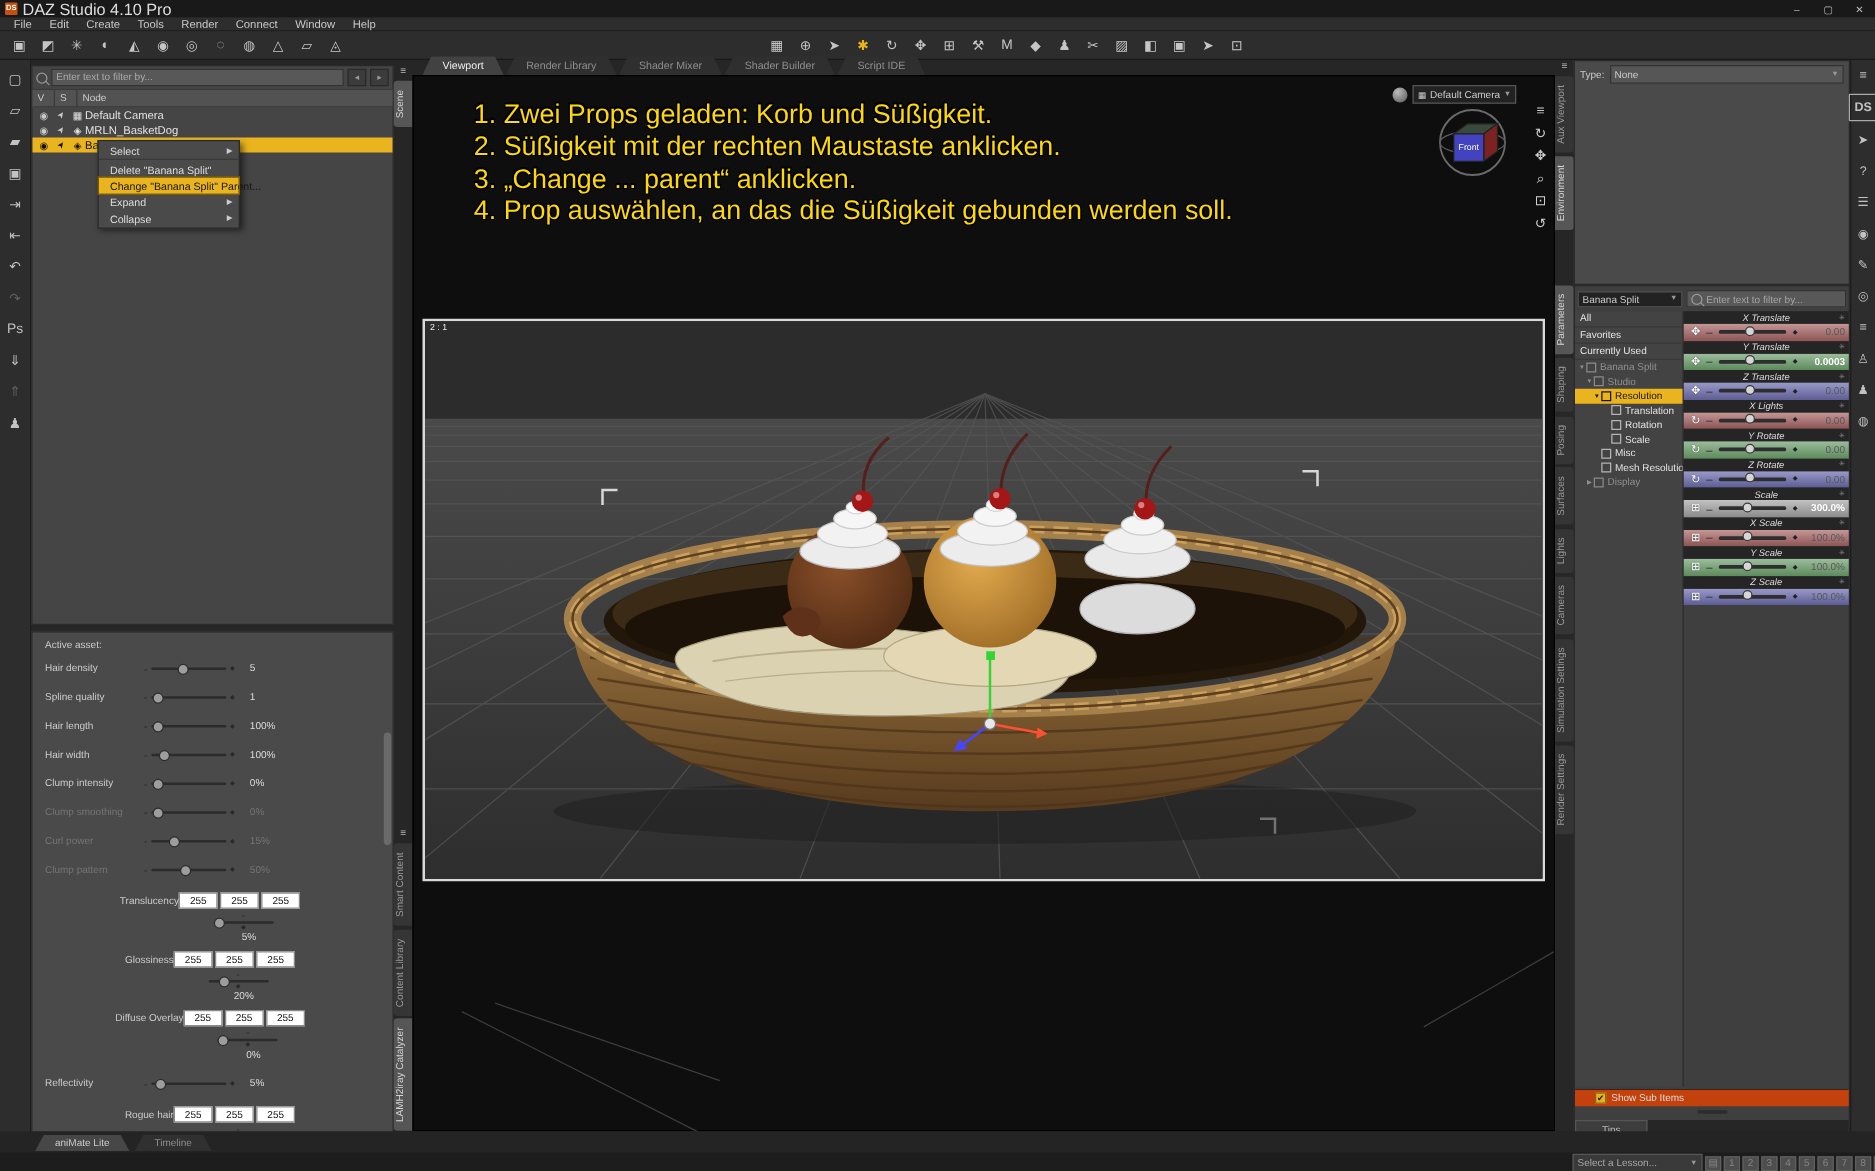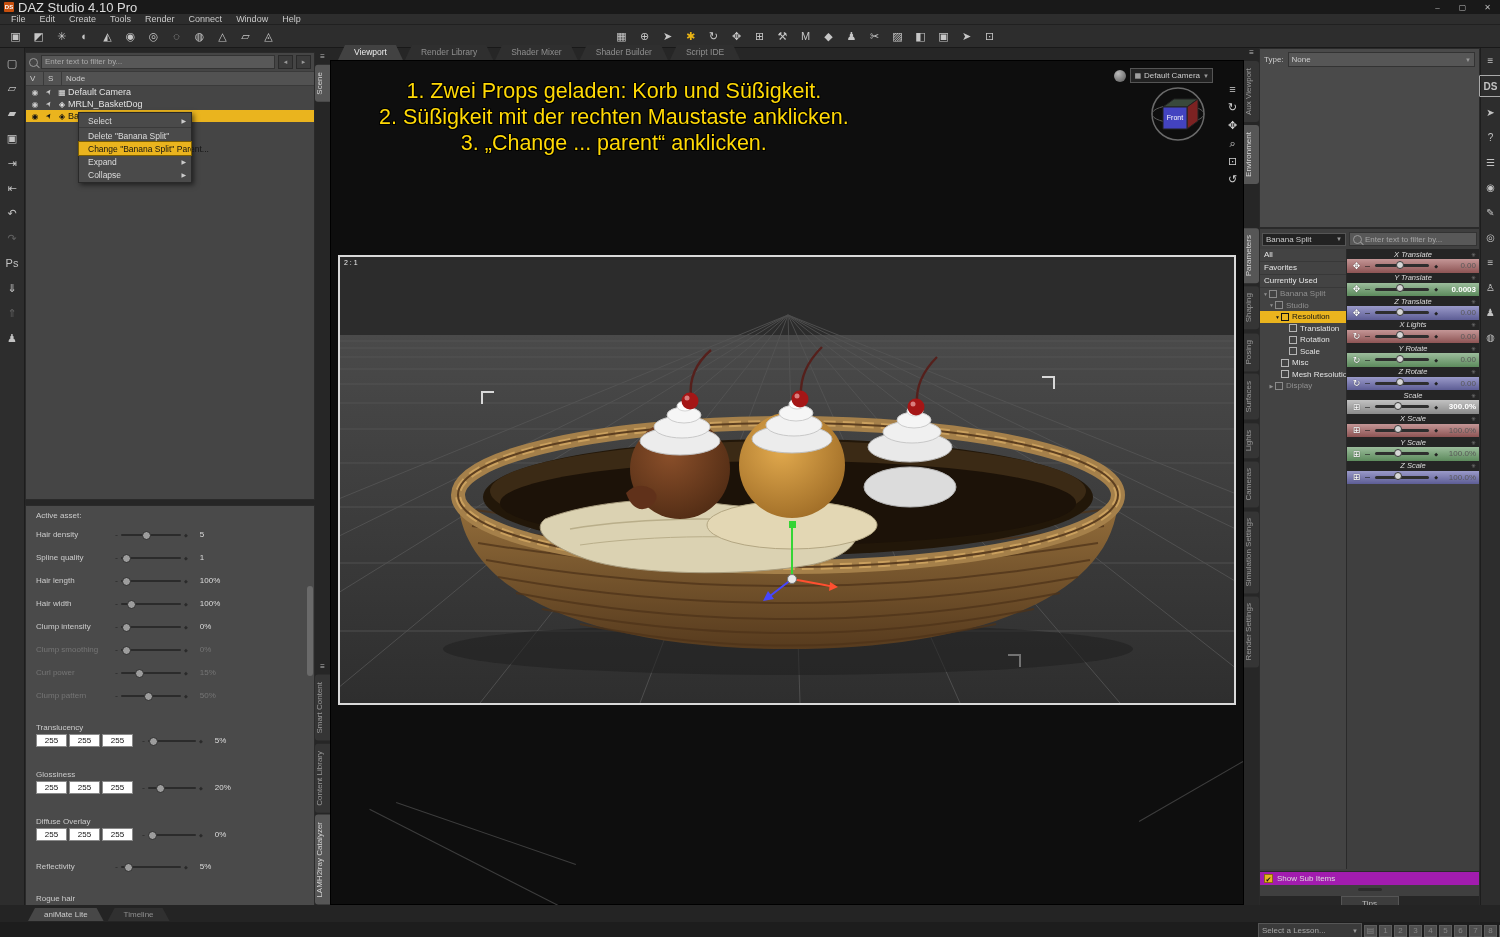--- a/index.html
+++ b/index.html
@@ -52,21 +52,21 @@
   .citem{height:13px;display:flex;align-items:center;font-size:8.5px;color:#ddd;padding:0 5px 0 9px;position:relative;}
   .citem .clabel{flex:1;white-space:nowrap;}
   .citem .carrow{font-size:6px;color:#ccc;}
   .citem.hl{background:#eab41e;color:#141414;outline:1px solid #7c5e00;}
   .citem.sep{border-bottom:1px solid #3a3a3a;margin-bottom:1px;}
   
   #hair-panel{left:25px;top:505px;width:290px;height:403px;background:#4a4a4a;border:1px solid #2a2a2a;box-sizing:border-box;overflow:hidden;}
   #active-asset{font-size:8px;color:#ccc;padding:5px 0 3px 10px;}
   .hrow{display:flex;align-items:center;height:23px;padding:0 8px 0 10px;}
   .hrow.group{margin-top:7px;}
-  .hrow.rgb{flex-wrap:wrap;height:40px;align-content:center;}
+  .hrow.rgb{flex-wrap:wrap;height:40px;align-content:center;flex-direction:column;}
   .hlabel{flex:0 0 76px;font-size:8px;color:#ccc;white-space:nowrap;}
   .hrow.rgb .hlabel{flex:0 0 100%;height:13px;line-height:13px;}
   .rgbwrap{display:none;}
   .rgbwrap.show{display:flex;gap:2px;margin-right:6px;}
   .rgbbox{width:29px;height:11px;background:#fff;color:#111;font-size:8px;line-height:11px;text-align:center;border:1px solid #8a8a8a;}
   .hdash{color:#2a2a2a;font-size:9px;margin:0 3px;}
   .htrack{width:60px;height:2px;background:#2b2b2b;border-radius:2px;position:relative;flex:none;}
   .hrow.rgb .htrack{width:48px;}
   .hthumb{position:absolute;top:-3px;width:7px;height:7px;border-radius:50%;background:#9d9d9d;border:1px solid #2c2c2c;margin-left:-4px;}
   .hplus{color:#2a2a2a;font-size:5px;margin:0 3px;}
@@ -74,21 +74,21 @@
   .hrow.dim .hlabel,.hrow.dim .hvalue{color:#757575;}
   #hair-scroll{position:absolute;right:1px;top:80px;width:6px;height:90px;background:#6a6a6a;border-radius:3px;}
   
   .vtab{writing-mode:vertical-rl;transform:rotate(180deg);width:15px;font-size:8px;color:#999;background:#353535;padding:7px 0;text-align:center;border-radius:3px 0 0 3px;margin-bottom:3px;box-sizing:border-box;}
   .vtab.active{background:#565656;color:#d5d5d5;}
   #left-tabs{left:315px;top:52px;width:15px;height:856px;display:flex;flex-direction:column;align-items:center;}
   #left-tabs .vtab{border-radius:0 3px 3px 0;}
   #left-tabs .spacer{flex:1;}
   .pane-icon{width:13px;height:10px;color:#bbb;font-size:8px;line-height:10px;text-align:center;margin-bottom:3px;}
   
-  #viewport{left:330px;top:45px;width:1062px;height:860px;text-align:center;}
+  #viewport{left:330px;top:45px;width:1062px;height:860px;}
   #vp-tabs{display:flex;height:15px;padding-left:8px;gap:2px;}
   .tab{font-size:8.5px;line-height:15px;color:#8f8f8f;background:#2f2f2f;padding:0 16px;clip-path:polygon(7px 0,calc(100% - 7px) 0,100% 100%,0 100%);}
   .tab.active{background:#424242;color:#eee;}
   #vp-canvas{position:absolute;left:0;top:15px;width:914px;height:845px;background:#0e0e0e;border:1px solid #000;box-sizing:border-box;}
   #instructions{position:absolute;left:48px;top:18px;color:#ffd905;font-size:21.5px;line-height:25.8px;text-shadow:1px 1px 0 #000,-1px -1px 0 #000,1px -1px 0 #000,-1px 1px 0 #000;}
   #camera-bar{position:absolute;right:30px;top:7px;display:flex;align-items:center;gap:4px;}
   .sphere-icon{width:12px;height:12px;border-radius:50%;background:radial-gradient(circle at 35% 30%,#bbb,#555);}
   .ddl{display:flex;align-items:center;background:#222;border:1px solid #555;height:13px;font-size:8px;color:#ccc;padding:0 3px;gap:3px;}
   .ddl .caret{font-size:6px;color:#999;}
   #view-cube{position:absolute;right:36px;top:24px;}
@@ -137,26 +137,26 @@
   .pchip{width:13px;font-size:9px;color:#fff;text-shadow:0 0 1px #333;flex:none;text-align:center;}
   .pchip.translate::before{content:"✥";}
   .pchip.rotate::before{content:"↻";}
   .pchip.scale::before{content:"⊞";}
   .pdash{color:#222;font-size:9px;margin:0 2px;}
   .ptrack{flex:1;height:3px;background:#2e2e2e;border-radius:2px;position:relative;margin:0 3px;}
   .pthumb{position:absolute;top:-3.5px;width:8px;height:8px;border-radius:50%;background:#d6d6d6;border:1.5px solid #3a3a3a;margin-left:-5px;box-sizing:border-box;}
   .pdiamond{color:#222;font-size:5px;margin:0 2px;}
   .pvalue{width:36px;text-align:right;font-size:8px;color:#585858;}
   .pvalue.changed{color:#fff;font-weight:bold;}
-  #params-footer{position:absolute;left:0;bottom:24px;width:100%;height:14px;border-top:1px solid #2a2a2a;display:flex;align-items:center;padding-left:4px;box-sizing:border-box;gap:4px;background:#a21caf;text-align:right;}
+  #params-footer{position:absolute;left:0;bottom:24px;width:100%;height:14px;border-top:1px solid #2a2a2a;display:flex;align-items:center;padding-left:16px;box-sizing:border-box;gap:4px;background:#c2410c;text-align:right;}
   .cbx{width:9px;height:9px;background:#e7b220;border:1px solid #8a6a10;color:#141414;font-size:7px;line-height:9px;text-align:center;box-sizing:border-box;}
   .cbx::before{content:"✔";}
   #show-sub-label{font-size:8px;color:#ddd;}
   #splitter-grip{position:absolute;left:50%;bottom:18px;width:24px;height:3px;background:#2d2d2d;border-radius:2px;transform:translateX(-50%);}
-  #tips-bar{position:absolute;left:0;bottom:0;width:100%;height:13px;background:#262626;display:flex;justify-content:center;}
+  #tips-bar{position:absolute;left:0;bottom:0;width:100%;height:13px;background:#262626;display:flex;}
   #tips-tab{width:58px;background:#3d3d3d;color:#bbb;font-size:8px;line-height:13px;text-align:center;border:1px solid #555;border-bottom:none;box-sizing:border-box;}
   
   #right-rail{left:1480px;top:48px;width:20px;height:862px;background:#2d2d2d;border-left:1px solid #1d1d1d;box-sizing:border-box;display:flex;flex-direction:column;align-items:center;padding-top:2px;}
   #right-rail .rail-icon{width:19px;height:20px;font-size:10px;margin-bottom:5px;}
   .ds-box{font-size:7px;font-weight:bold;border:1px solid #aaa;padding:0 1px;border-radius:1px;}
   
   #bottom-mid{left:0;top:905px;width:1500px;height:17px;background:#242424;}
   #bottom-tabs{left:28px;top:908px;display:flex;gap:4px;}
   #bottom-tabs .tab{height:13px;line-height:13px;font-size:8px;background:#303030;}
   #bottom-tabs .tab.active{background:#474747;color:#ccc;}
@@ -500,20 +500,21 @@
         <span class="tab">Shader Mixer</span>
         <span class="tab">Shader Builder</span>
         <span class="tab">Script IDE</span>
       </div>
     <div id="vp-canvas">
       <div id="instructions">
 
       <div class="iline">1. Zwei Props geladen: Korb und Süßigkeit.</div>
           <div class="iline">2. Süßigkeit mit der rechten Maustaste anklicken.</div>
           <div class="iline">3. „Change ... parent“ anklicken.</div>
+          <div class="iline">4. Prop auswählen, an das die Süßigkeit gebunden werden soll.</div>
         </div>
 
       <div id="camera-bar">
         <span class="sphere-icon"></span>
         <span class="ddl">
           <span style="font-size:7px;">▦</span>
           <span class="val">Default Camera</span>
           <span class="caret">▼</span>
         </span>
       </div>

